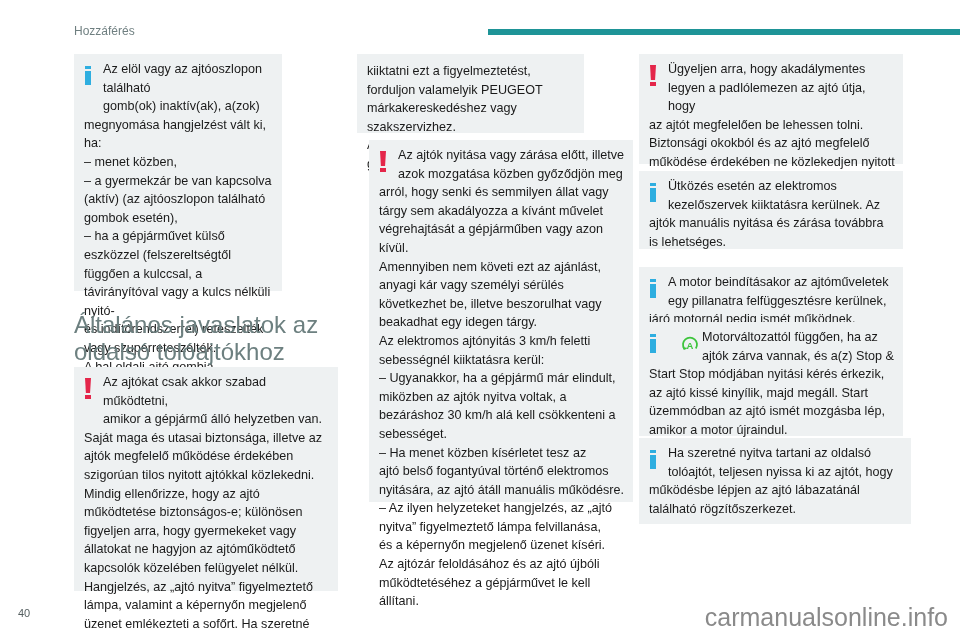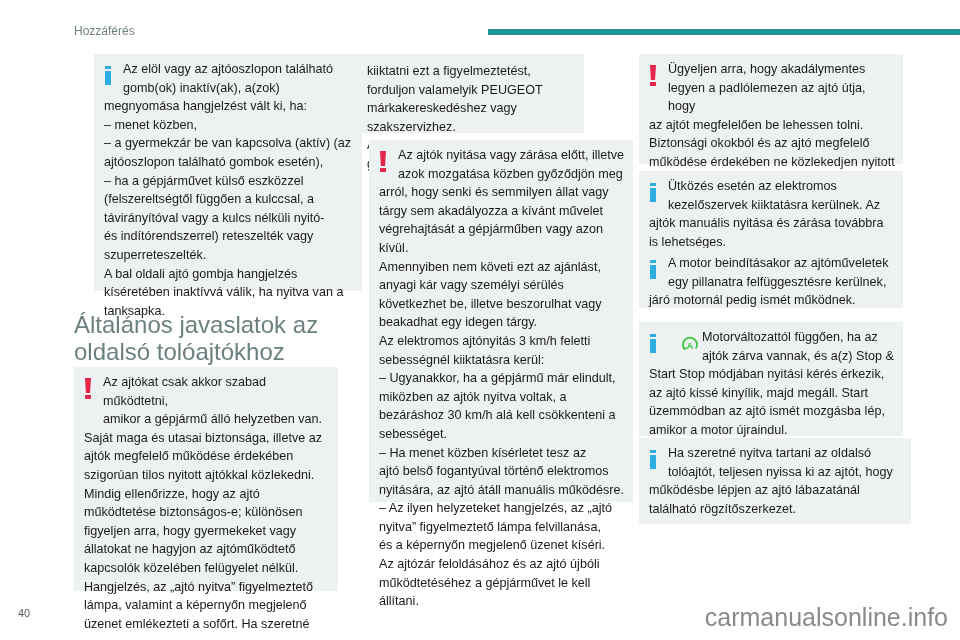--- a/index.html
+++ b/index.html
@@ -26,21 +26,21 @@
 
   .page-num { position: absolute; left: 18px; top: 607px; font-size: 11px; color: #555f60; text-align: center; }
   .watermark { position: absolute; right: 12px; top: 603px; font-size: 25px; color: #8a8a8a; letter-spacing: 0px; }
 </style>
 </head>
 <body>
 
 <div class="header-title">Hozzáférés</div>
 <div class="header-bar"></div>
 
-<div class="box" style="left:74px; top:54px; width:268px; height:237px;margin-left:20px;">
+<div class="box" style="left:74px; top:54px; width:208px; height:237px;">
   <span class="ico ico-info">
       <span class="dot"></span>
       <span class="stem"></span>
     </span>
   <p class="lead">Az elöl vagy az ajtóoszlopon található
 gomb(ok) inaktív(ak), a(zok)</p>
   <p>megnyomása hangjelzést vált ki, ha:
 –  menet közben,
 –  a gyermekzár be van kapcsolva (aktív) (az ajtóoszlopon található gombok esetén),
 –  ha a gépjárművet külső eszközzel (felszereltségtől függően a kulccsal, a távirányítóval vagy a kulcs nélküli nyitó-
@@ -99,21 +99,21 @@
 <div class="box" style="left:639px; top:171px; width:264px; height:78px;">
   <span class="ico ico-info">
       <span class="dot"></span>
       <span class="stem"></span>
     </span>
   <p class="lead">Ütközés esetén az elektromos
 kezelőszervek kiiktatásra kerülnek. Az</p>
   <p>ajtók manuális nyitása és zárása továbbra is lehetséges.</p>
 </div>
 
-<div class="box" style="left:639px; top:248px; width:264px; height:60px;">
+<div class="box" style="left:639px; top:267px; width:264px; height:60px;">
   <span class="ico ico-info">
       <span class="dot"></span>
       <span class="stem"></span>
     </span>
   <p class="lead">A motor beindításakor az ajtóműveletek
 egy pillanatra felfüggesztésre kerülnek,</p>
   <p>járó motornál pedig ismét működnek.</p>
 </div>
 
 <div class="box" style="left:639px; top:322px; width:264px; height:114px;">

